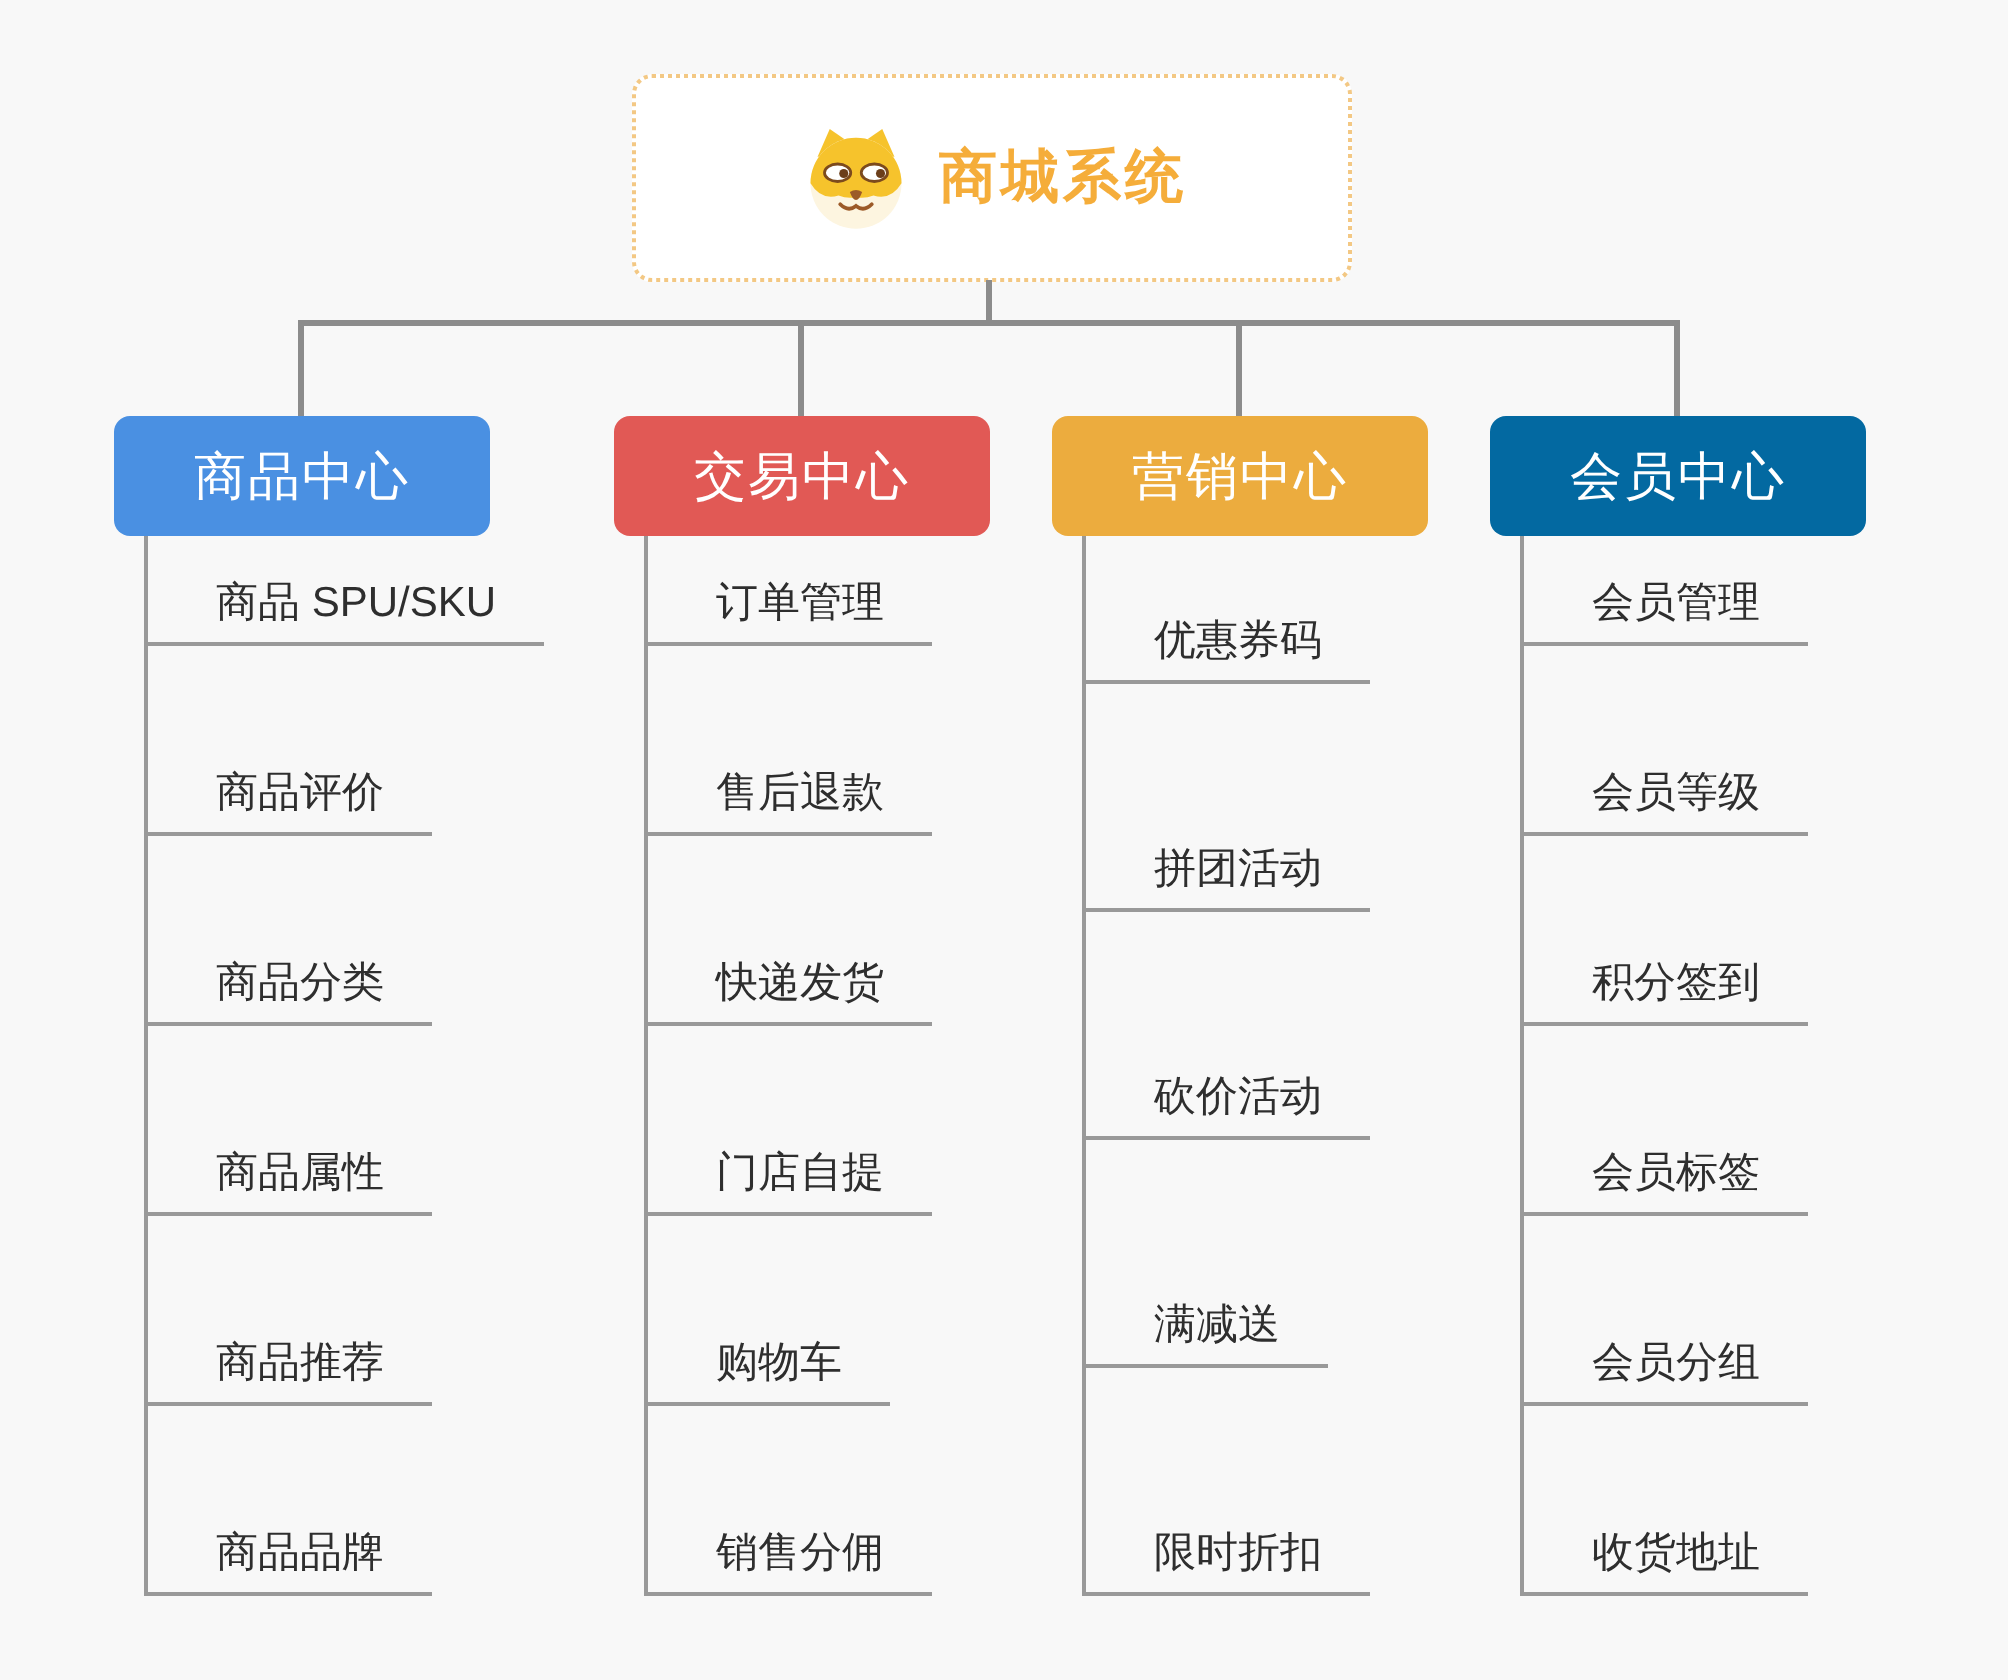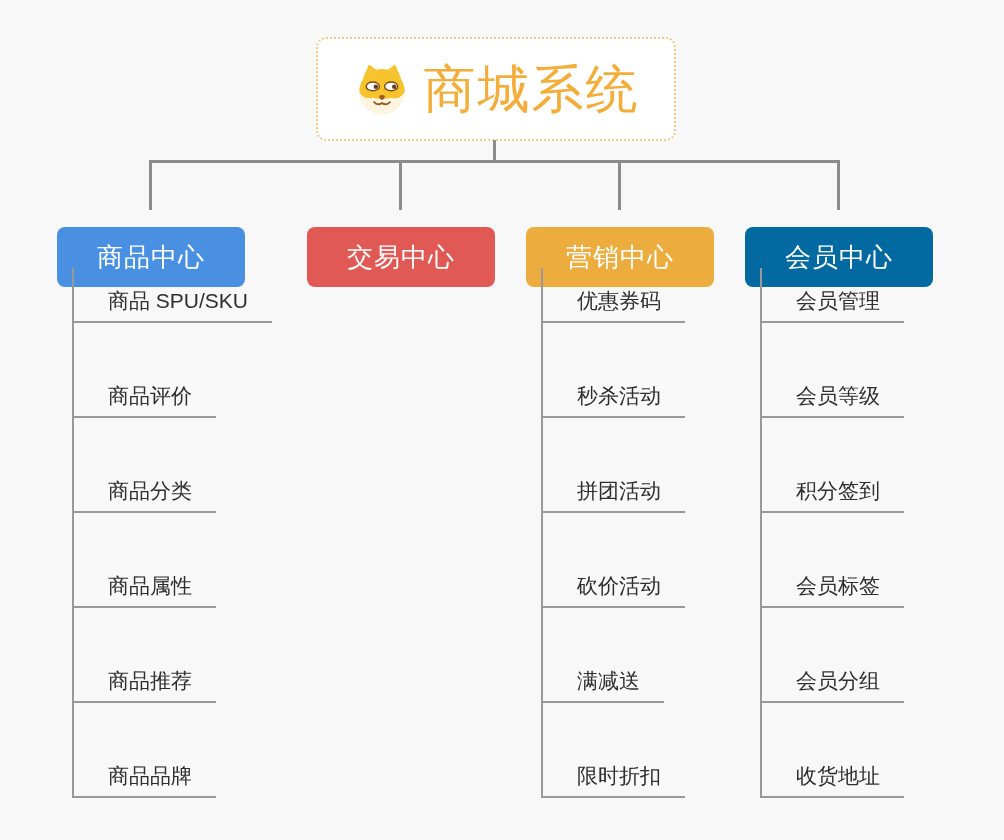--- a/index.html
+++ b/index.html
@@ -18,22 +18,22 @@
   .root-node{
     position:absolute;left:316px;top:37px;width:360px;height:104px;
     background:#ffffff;
     border:2px dotted #f3c884;
     border-radius:10px;
     box-sizing:border-box;
     display:flex;align-items:center;justify-content:center;
     gap:13px;
   }
   .root-title{
-    font-size:52px;
-    font-weight:400;
+    font-size:29px;
+    font-weight:700;
     letter-spacing:2px;
     color:#f5ad3a;
     line-height:1;
     white-space:nowrap;
   }
   .dog-icon{width:58px;height:56px;flex:0 0 auto;}
 
   
   .line{position:absolute;background:#8c8c8c;}
   .root-stem{left:493px;top:140px;width:3px;height:21px;}
@@ -43,21 +43,20 @@
 
   
   .branch-box{
     position:absolute;top:208px;width:188px;height:60px;
     border-radius:8px;
     display:flex;align-items:center;justify-content:center;
     color:#ffffff;
     font-size:26px;
     letter-spacing:1px;
     white-space:nowrap;
-    margin-top:19px;
   }
   .bb-1{left:57px;} .bb-2{left:307px;} .bb-3{left:526px;} .bb-4{left:745px;}
 
   
   .branch-col{
     position:absolute;top:268px;
     height:530px;
     border-left:2px solid #999999;
     display:flex;flex-direction:column;
     align-items:flex-start;
@@ -112,24 +111,31 @@
 
   <div class="branch-col col-1">
     <div class="leaf">商品 SPU/SKU</div>
     <div class="leaf">商品评价</div>
     <div class="leaf">商品分类</div>
     <div class="leaf">商品属性</div>
     <div class="leaf">商品推荐</div>
     <div class="leaf">商品品牌</div>
   </div>
 
+  <div class="branch-col col-2">
+    <div class="leaf">订单管理</div>
+    <div class="leaf">售后退款</div>
+    <div class="leaf">快递发货</div>
+    <div class="leaf">门店自提</div>
+    <div class="leaf">购物车</div>
+    <div class="leaf">销售分佣</div>
+  </div>
 
   <div class="branch-col col-3">
     <div class="leaf">优惠券码</div>
-    <div class="leaf">秒杀活动</div>
     <div class="leaf">拼团活动</div>
     <div class="leaf">砍价活动</div>
     <div class="leaf">满减送</div>
     <div class="leaf">限时折扣</div>
   </div>
 
   <div class="branch-col col-4">
     <div class="leaf">会员管理</div>
     <div class="leaf">会员等级</div>
     <div class="leaf">积分签到</div>

